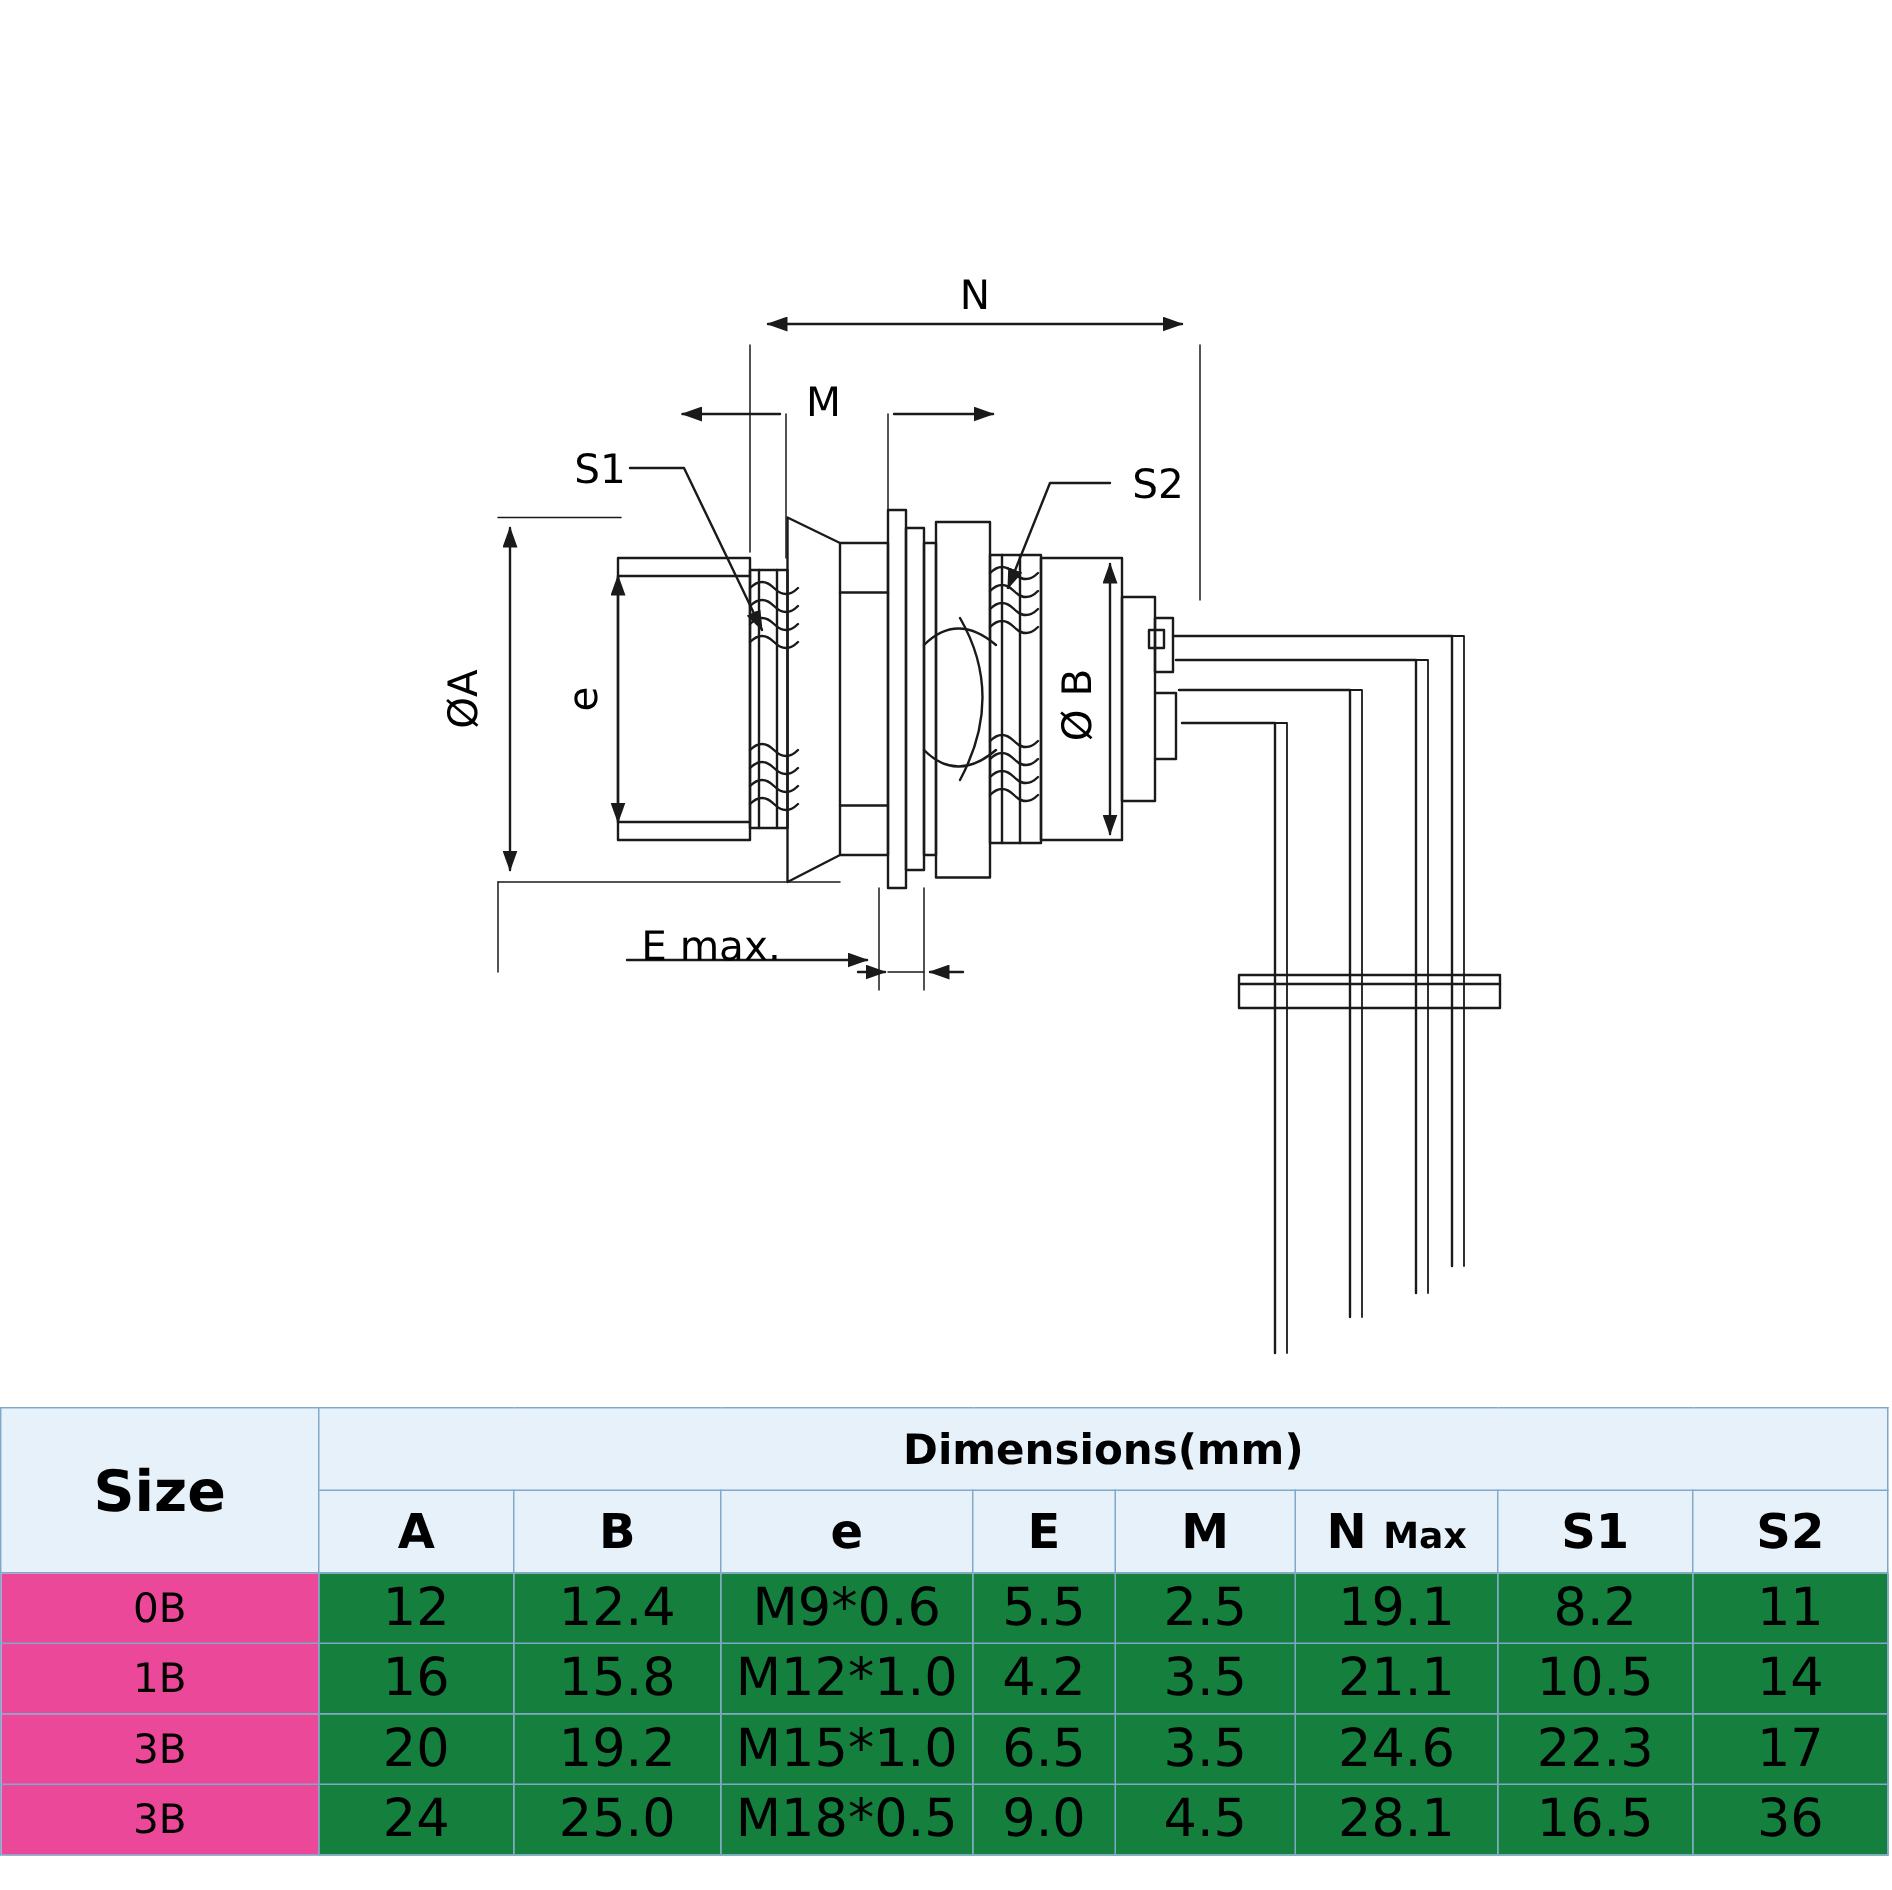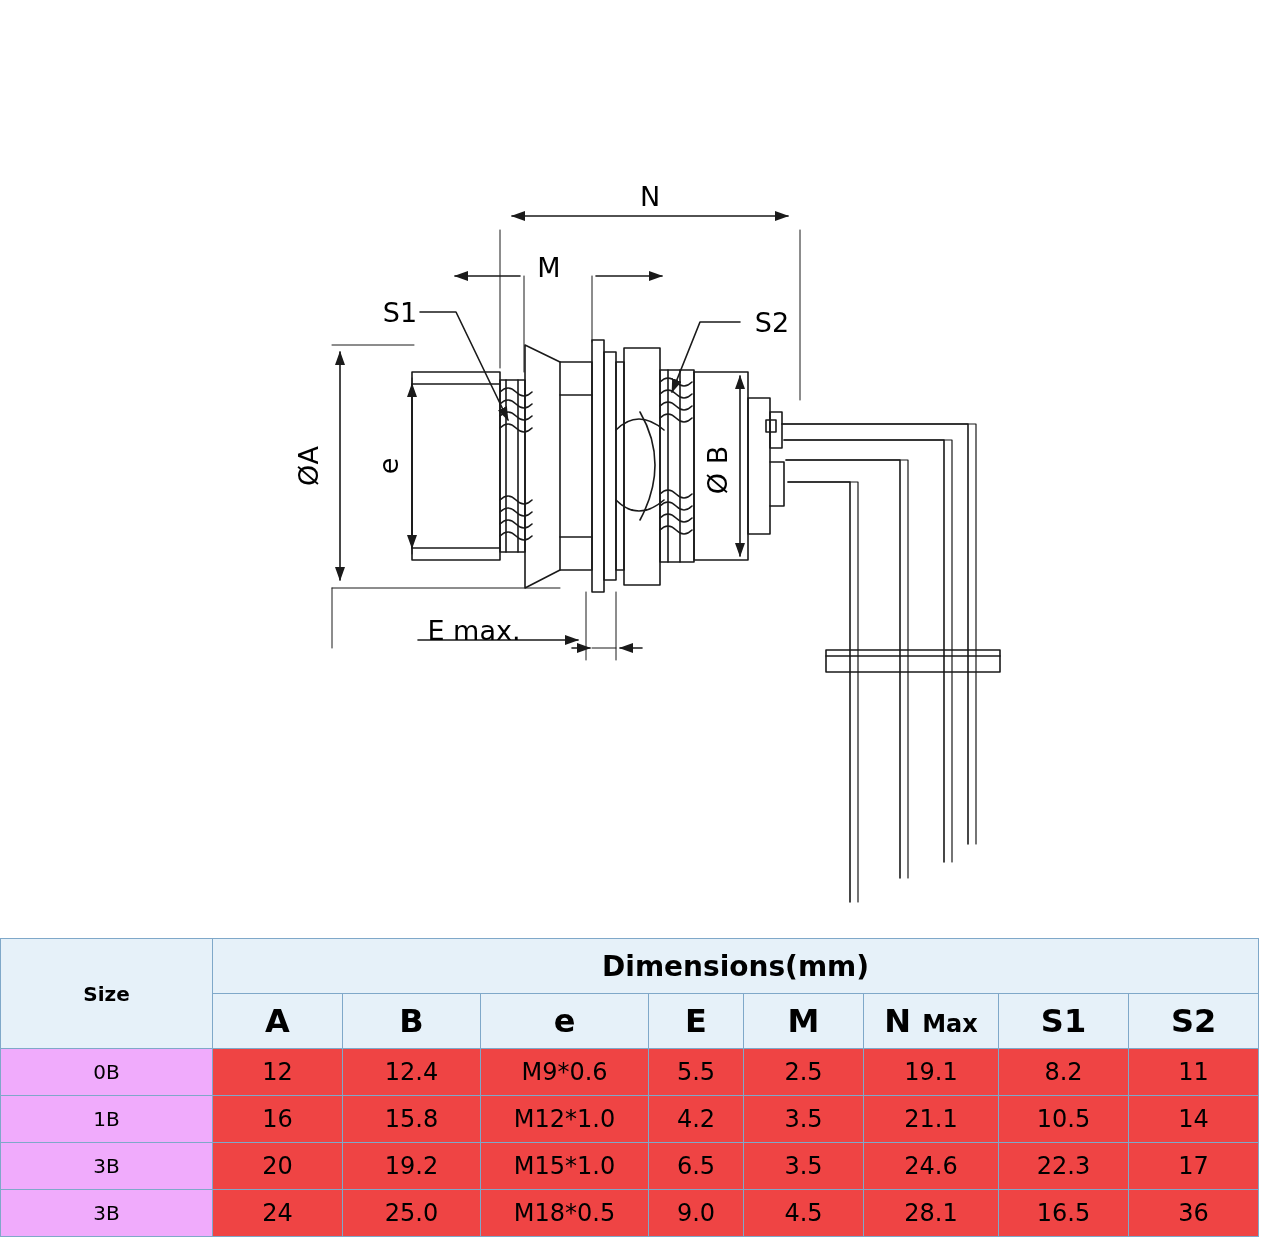--- a/index.html
+++ b/index.html
@@ -43,46 +43,46 @@
     table-layout: fixed;
     font-family: "DejaVu Sans", "Liberation Sans", sans-serif;
   }
   table.spec th, table.spec td {
     border: 1px solid #7fa8c9;
     text-align: center;
     vertical-align: middle;
     padding: 0;
   }
   .size-cell {
-    font-size: 20px;
+    font-size: 38px;
     height: 108px;
     background: #e6f1f9;
   }
   .dims-title {
     font-size: 28px;
     height: 54px;
     background: #e6f1f9;
   }
   .sub-hdr {
     font-size: 32px;
     height: 54px;
     background: #e6f1f9;
   }
   .sub-hdr .nmax-sub {
     font-size: 24px;
   }
   td.rowlabel {
-    font-size: 20px;
+    font-size: 27px;
     height: 46px;
-    background: #f0abfc;
+    background: #ec4899;
   }
   td.val {
-    font-size: 24px;
+    font-size: 35px;
     height: 46px;
-    background: #ef4444;
+    background: #15803d;
   }
 </style>
 </head>
 <body>
 
 <div id="drawing-area">
 <svg width="1261" height="935" viewBox="0 0 1261 935" xmlns="http://www.w3.org/2000/svg">
   <defs>
     <marker id="arrEnd" markerWidth="14" markerHeight="10" refX="13" refY="5" orient="auto" markerUnits="userSpaceOnUse">
       <path d="M0,0 L14,5 L0,10 z" fill="#1a1a1a"></path>

